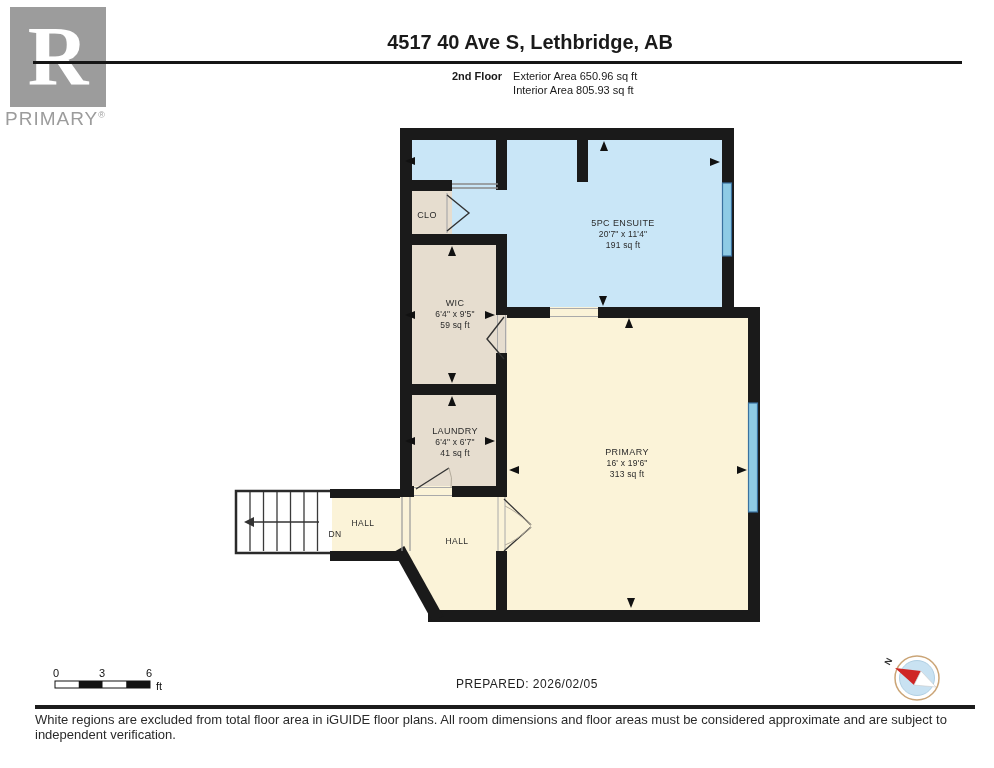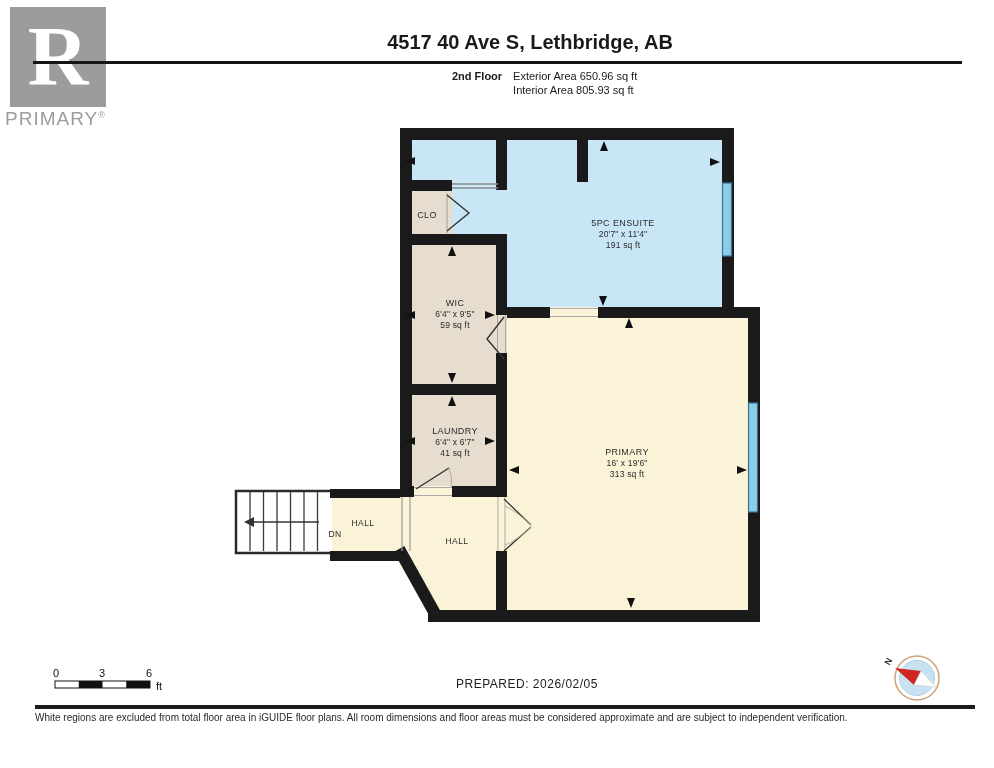--- a/index.html
+++ b/index.html
@@ -12,21 +12,21 @@
                font-size:84px;color:#ffffff;line-height:1;}
   #logo-word{left:5px;top:108px;width:118px;font-size:19px;letter-spacing:1px;
              color:#9c9c9c;white-space:nowrap;}
   #logo-word sup{font-size:9px;}
   #top-rule{left:33px;top:61px;width:929px;height:3px;background:#151515;z-index:3;}
   #page-title{left:0;top:31px;width:100%;text-align:center;font-size:20px;font-weight:bold;padding-left:33px;}
   #floor-info{left:452px;top:70px;display:flex;gap:11px;font-size:11px;line-height:13.5px;}
   #floor-label{font-weight:bold;}
   #plan-svg{left:0;top:0;}
   #footer-rule{left:35px;top:705px;width:940px;height:4px;background:#1c1c1c;}
-  #disclaimer{left:35px;top:712px;width:930px;font-size:10px;color:#2a2a2a;}
+  #disclaimer{left:35px;top:712px;width:930px;font-size:13px;color:#2a2a2a;}
   .room-name{font-size:9px;letter-spacing:.4px;fill:#2b2b2b;}
   .room-sub{font-size:8.5px;letter-spacing:.2px;fill:#2b2b2b;}
   .small-label{font-size:8.5px;letter-spacing:.4px;fill:#2b2b2b;}
   .tick{font-size:11px;fill:#111;}
 </style>
 </head>
 <body>
 
 <div id="page">
 

